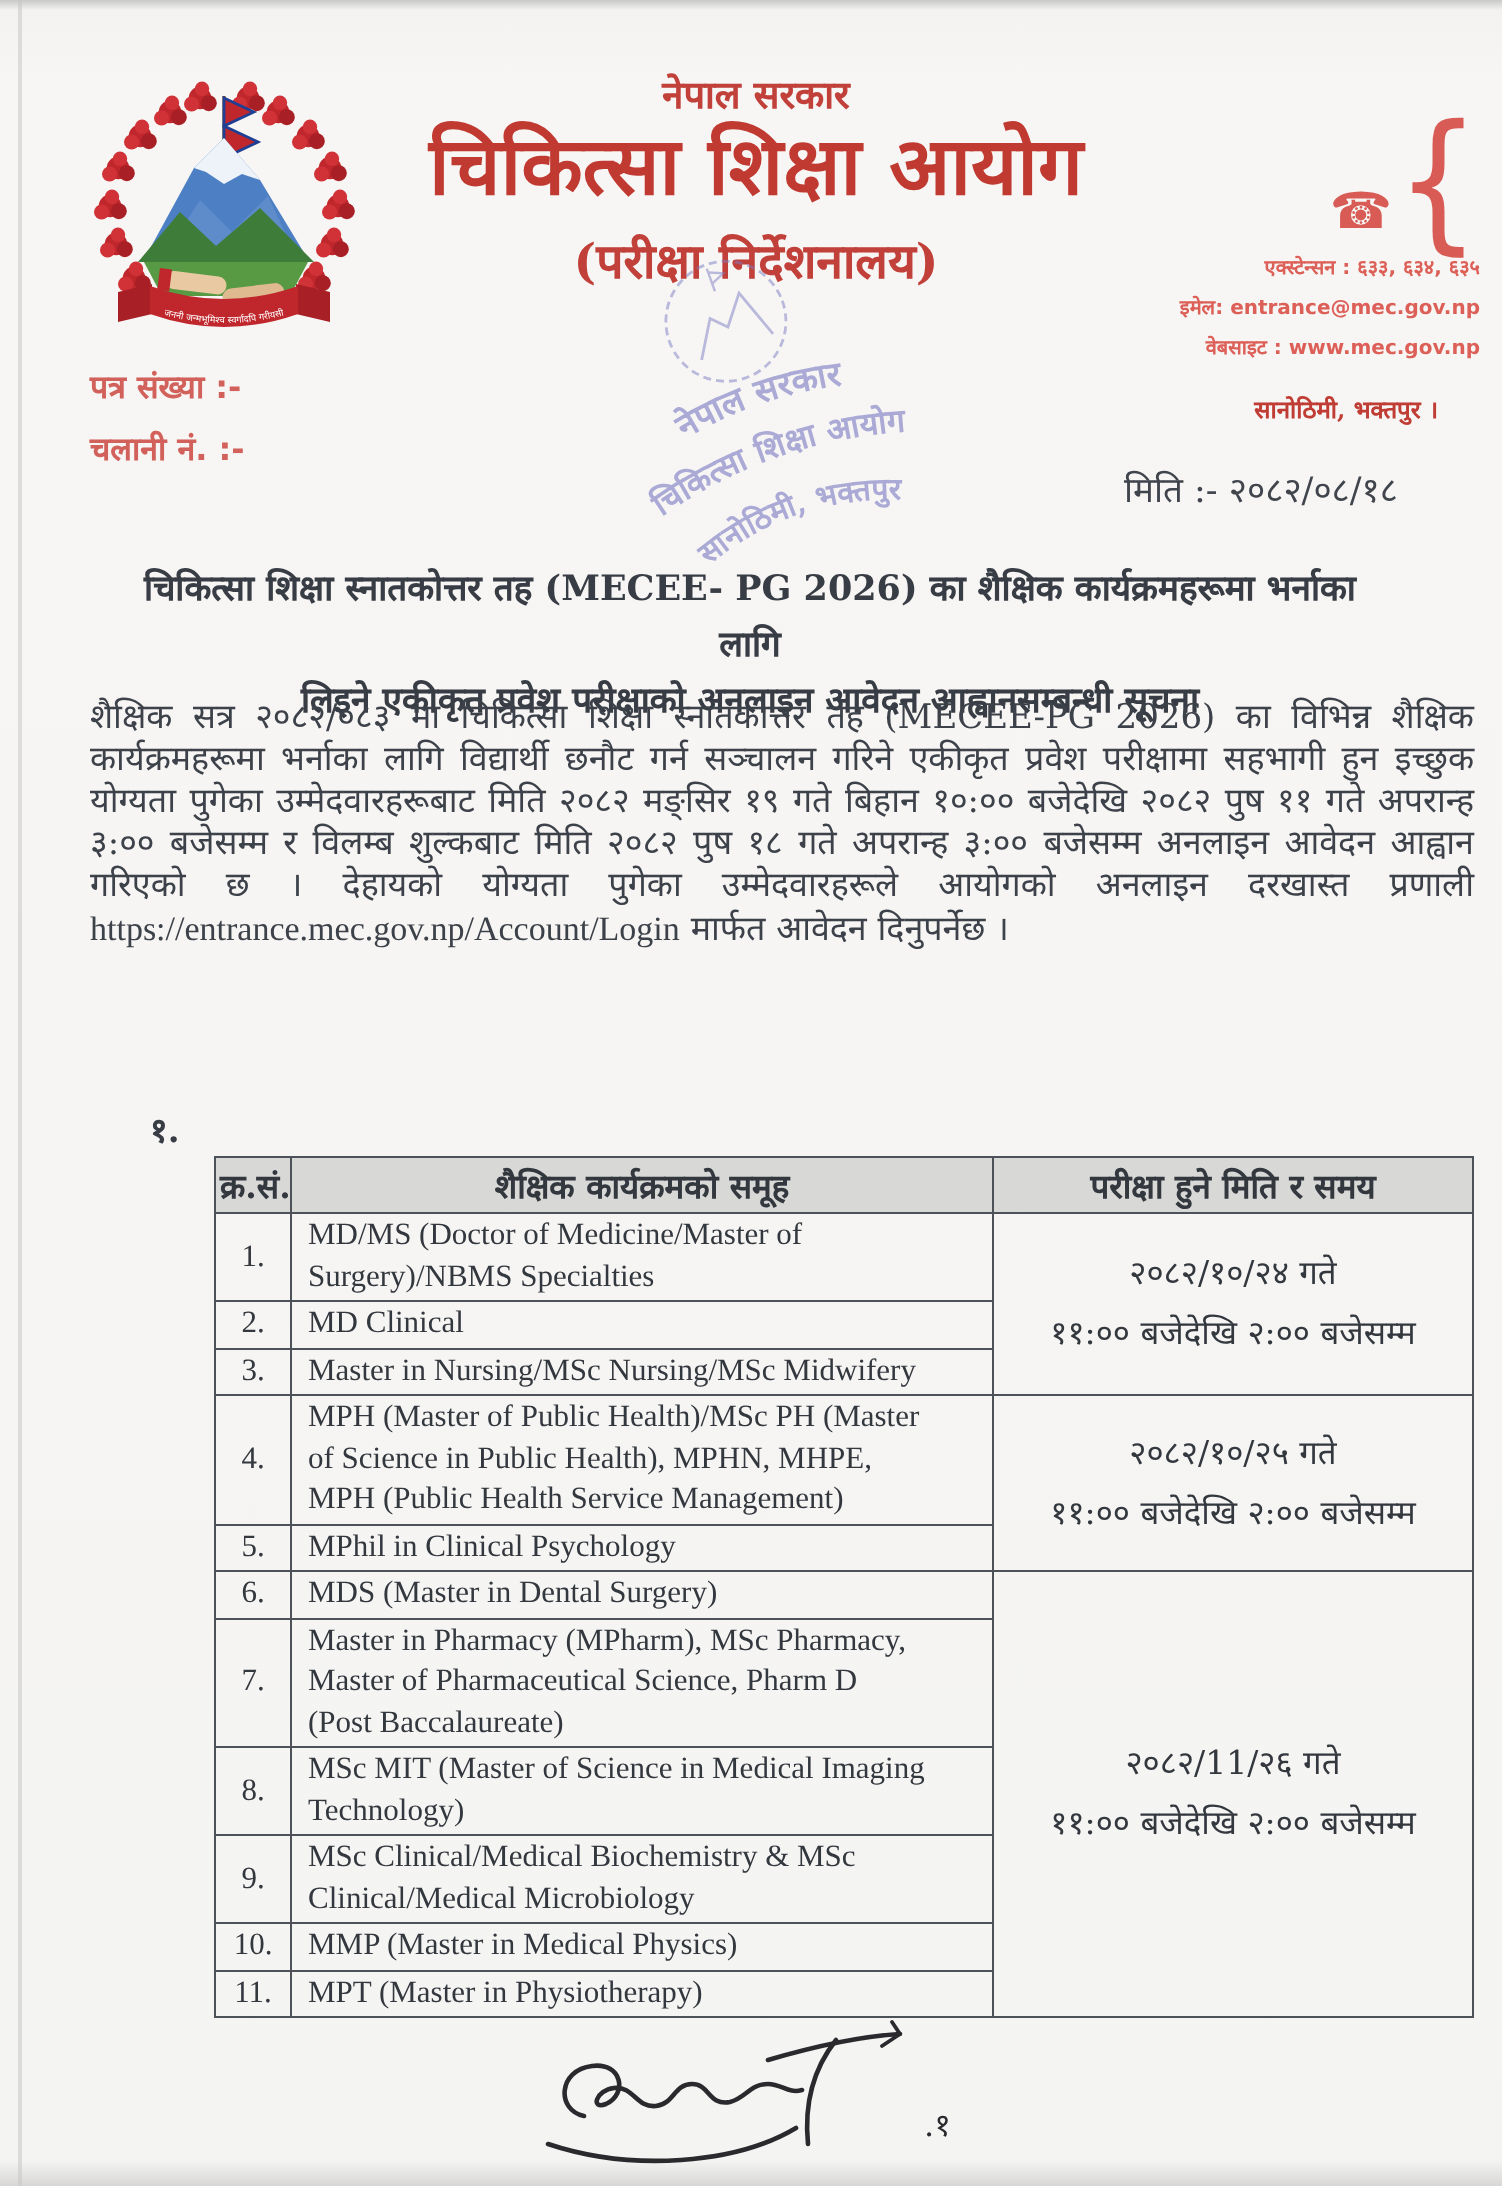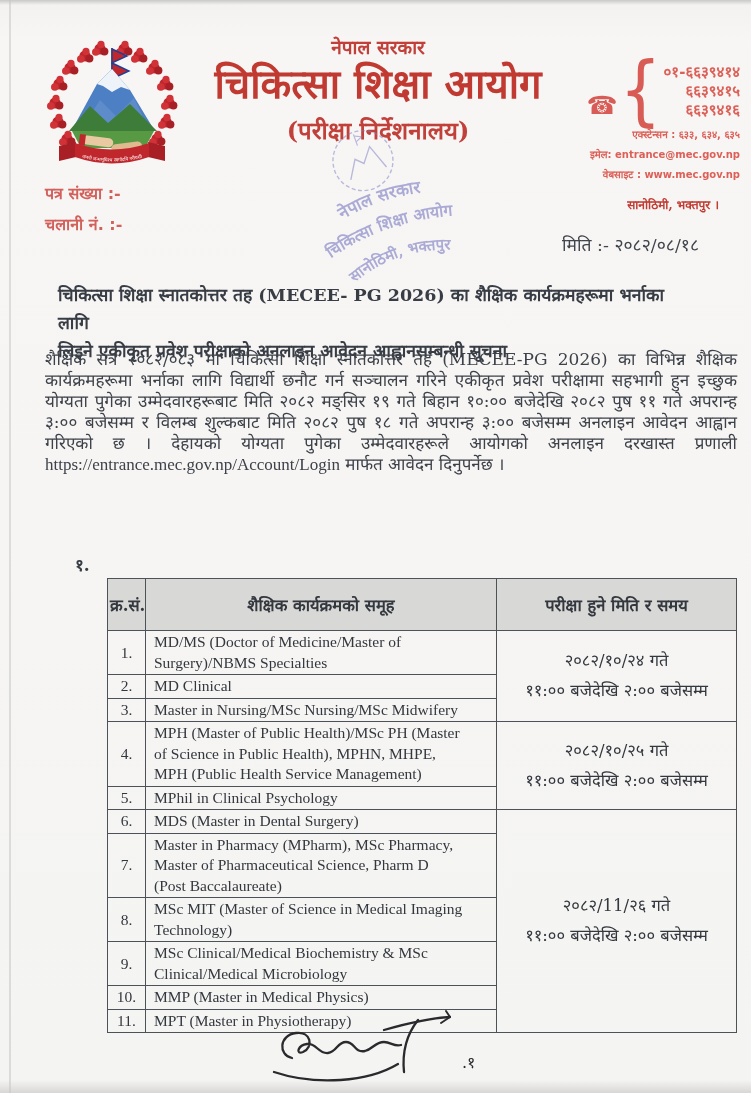--- a/index.html
+++ b/index.html
@@ -29,34 +29,34 @@
   .contact .crow{font-size:10px;line-height:19px;margin-top:1px;}
 
   .meta-left{position:absolute;left:45px;top:182px;color:#d2605b;font-weight:bold;font-size:16px;
     font-family:"DejaVu Sans","Liberation Sans",sans-serif;}
   .meta-left div{margin-bottom:9px;}
   .place{position:absolute;right:32px;top:196px;font-size:12px;font-weight:bold;color:#c03d35;}
   .date-line{position:absolute;right:52px;top:232px;font-size:17.5px;color:#40454d;}
 
   .stamp{position:absolute;left:276px;top:116px;width:204px;height:172px;}
 
-  .title-block{position:absolute;left:58px;top:281px;width:634px;
+  .title-block{position:absolute;left:58px;top:281px;width:634px;text-align:center;
     font-weight:bold;font-size:17.5px;line-height:28px;color:#383d45;}
 
   .body-para{position:absolute;left:45px;top:349px;width:692px;font-size:17px;line-height:21px;
     text-align:justify;color:#3d424a;}
   .doc-link{color:#3d424a;text-decoration:none;font-family:"Liberation Serif",serif;}
 
   .section-head{position:absolute;left:75px;top:553px;width:640px;display:flex;gap:24px;
     font-size:17px;font-weight:bold;color:#383d45;}
 
   .table-wrap{position:absolute;left:107px;top:578px;width:629px;}
   table{border-collapse:collapse;width:100%;table-layout:fixed;}
   th,td{border:1.5px solid #4d5258;}
-  th{background:#d8d8d6;font-weight:bold;font-size:16.5px;padding:14px 2px;color:#33373e;}
+  th{background:#d8d8d6;font-weight:bold;font-size:16.5px;padding:2px 2px;color:#33373e;}
   td{color:#33373e;}
   .col-sn{width:38px;}
   .col-prog{width:351px;}
   .col-when{width:240px;}
   td.sn{text-align:center;font-family:"Liberation Serif",serif;font-size:15.5px;padding:1px 2px;}
   td.prog{font-family:"Liberation Serif",serif;font-size:15.5px;line-height:20.5px;
     padding:1px 8px;white-space:pre-line;}
   td.when{text-align:center;font-size:16.5px;line-height:26px;}
   td.when .d2{margin-top:4px;text-align:center;}
 
@@ -127,25 +127,20 @@
   <div class="head-center">
     <div class="govt">नेपाल सरकार</div>
     <div class="org">चिकित्सा शिक्षा आयोग</div>
     <div class="dept">(परीक्षा निर्देशनालय)</div>
   </div>
 
   <div class="contact">
     <div class="phone-block">
       <span class="phone-icon">☎</span>
       <span class="brace">{</span>
-      <div class="phones">
-        <div>०१-६६३९४१४</div>
-        <div>६६३९४१५</div>
-        <div>६६३९४१६</div>
-      </div>
     </div>
     <div class="crow">एक्स्टेन्सन : ६३३, ६३४, ६३५</div>
     <div class="crow">इमेल: entrance@mec.gov.np</div>
     <div class="crow">वेबसाइट : www.mec.gov.np</div>
   </div>
 
   <div class="stamp">
     <svg viewBox="0 0 204 172" width="204" height="172">
       <defs>
         <path id="s1" d="M30,100 Q102,72 178,102"></path>

